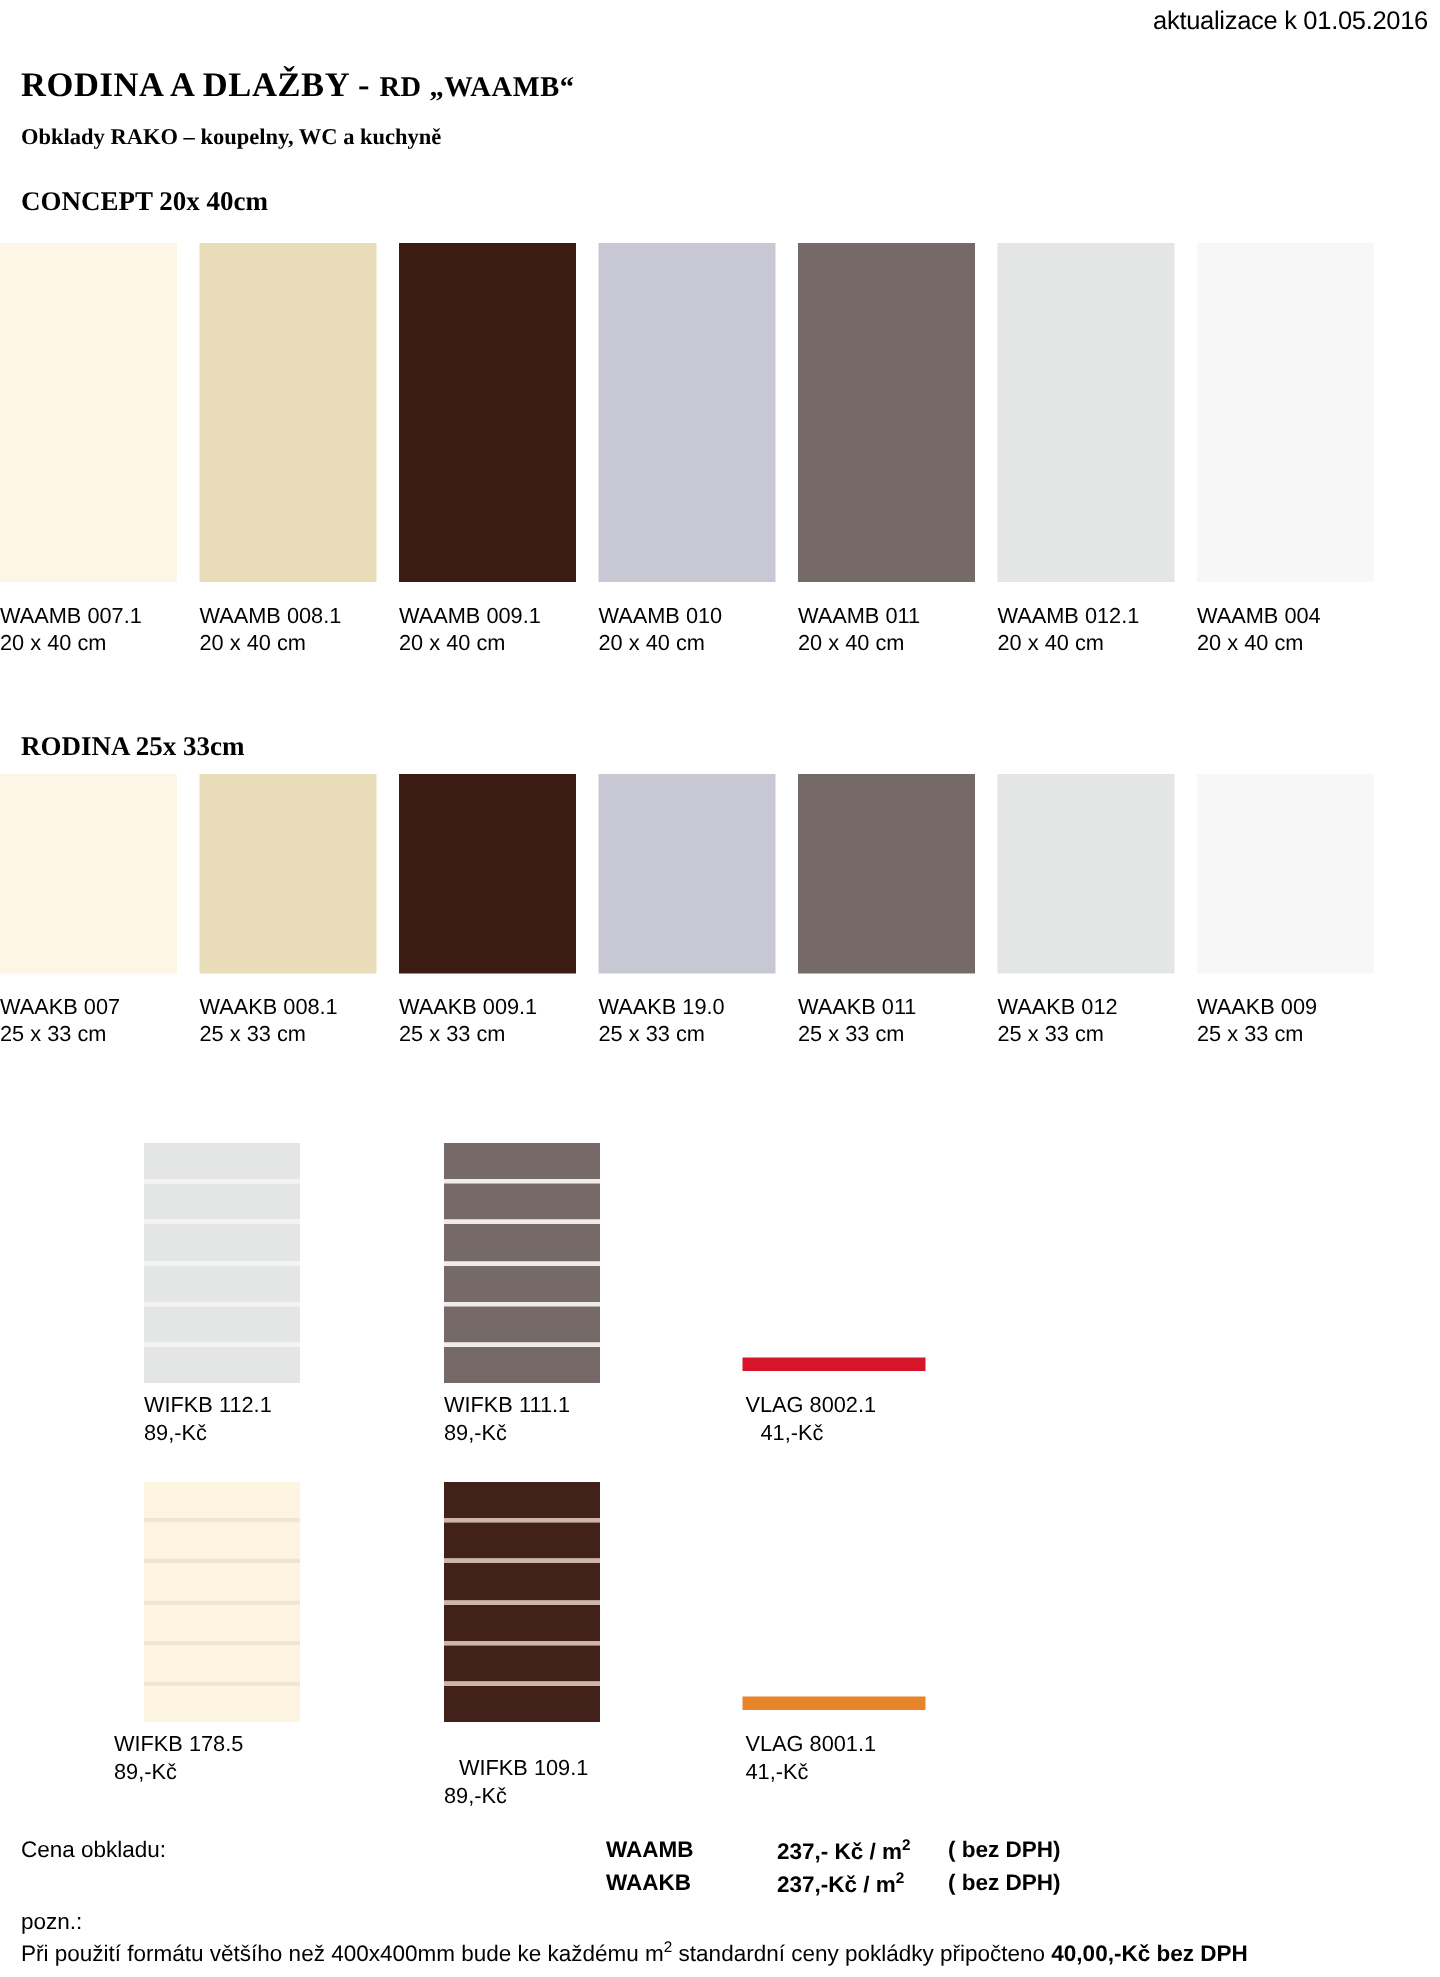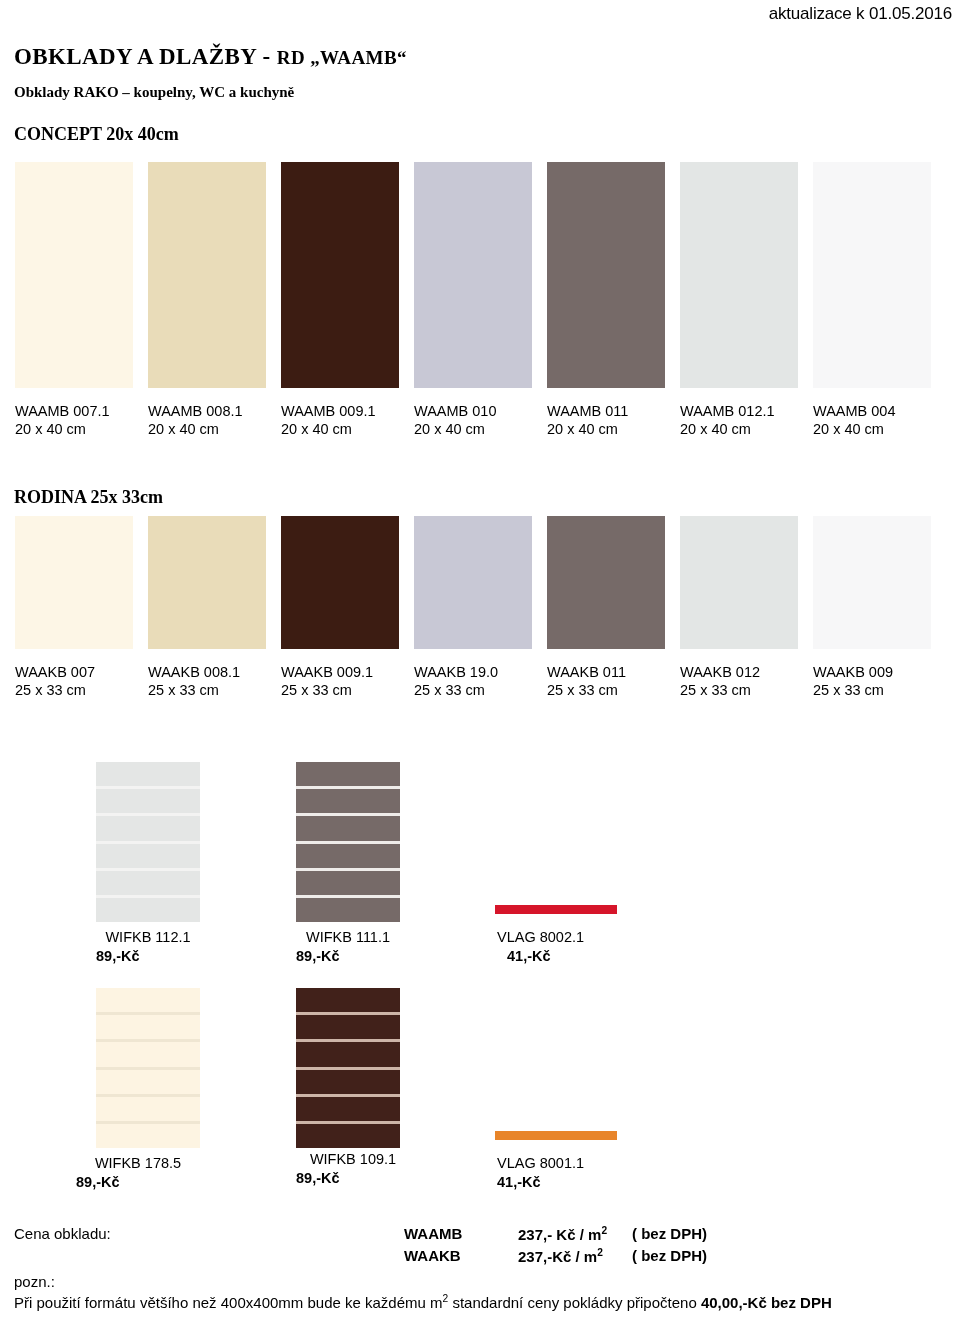--- a/index.html
+++ b/index.html
@@ -63,21 +63,20 @@
     left: 0;
     width: 960px;
   }
   #row-20x40 { top: 162px; }
   #row-25x33 { top: 516px; }
 
   .swatch-cell {
     position: absolute;
     top: 0;
     width: 134px;
-    padding-left: 15px;
   }
   .swatch {
     width: 118px;
     height: 226px;
     display: block;
   }
   #row-25x33 .swatch {
     width: 118px;
     height: 133px;
   }
@@ -126,24 +125,24 @@
     height: 9px;
     width: 122px;
   }
   .decor-label {
     font-family: "Liberation Sans", sans-serif;
     font-size: 14.5px;
     line-height: 19px;
     white-space: nowrap;
   }
   .decor-label .price {
-    font-weight: bold;
+    font-weight: normal;
     display: block;
   }
-  .decor-label .code { display: block; text-align: center; }
+  .decor-label .code { display: block; }
 
   
   .footer {
     position: absolute;
     left: 14px;
     top: 1225px;
     width: 934px;
     font-family: "Liberation Sans", sans-serif;
     font-size: 15px;
   }
@@ -195,21 +194,21 @@
   }
   .note-text b { font-weight: bold; }
   sup { font-size: 0.68em; vertical-align: super; }
 </style>
 </head>
 <body>
 
 <div class="update-stamp">aktualizace k 01.05.2016</div>
 
 <div class="doc-title">
-  <span>OBKLADY  A  DLAŽBY  - </span><span class="small">RD „WAAMB“</span>
+  <span>RODINA  A  DLAŽBY  - </span><span class="small">RD „WAAMB“</span>
 </div>
 
 <div class="doc-subtitle">Obklady RAKO – koupelny, WC a kuchyně</div>
 
 <div class="section-head" id="head-20x40">CONCEPT 20x 40cm</div>
 
 <div class="swatch-row" id="row-20x40">
   <div class="swatch-cell" style="left:0px">
     <div class="swatch" id="sw-1-0" style="background: rgb(253, 246, 230);"></div>
     <div class="swatch-label labels">
@@ -392,21 +391,21 @@
         <div class="band" style="background: rgb(65, 33, 26);"></div>
         <div class="grout" style="background: rgb(205, 181, 168);"></div>
         <div class="band" style="background: rgb(65, 33, 26);"></div>
         <div class="grout" style="background: rgb(205, 181, 168);"></div>
         <div class="band" style="background: rgb(65, 33, 26);"></div>
         <div class="grout" style="background: rgb(205, 181, 168);"></div>
         <div class="band" style="background: rgb(65, 33, 26);"></div>
         <div class="grout" style="background: rgb(205, 181, 168);"></div>
         <div class="band" style="background: rgb(65, 33, 26);"></div>
       </div>
-    <div class="decor-label" style="margin-top:2px;margin-left:10px">
+    <div class="decor-label" style="margin-top:22px;margin-left:10px">
       <span class="code">WIFKB 109.1</span>
       <span class="price" style="margin-left:-10px">89,-Kč</span>
     </div>
   </div>
   <div class="decor-cell" style="left:495px">
     <div style="height:160px;position:relative">
       <div class="strip" id="dt-2-2" style="position: absolute; bottom: 8px; left: 0px; background: rgb(232, 133, 42);"></div>
     </div>
     <div class="decor-label" style="margin-top:6px;padding-left:2px">
       <span class="code">VLAG 8001.1</span>

